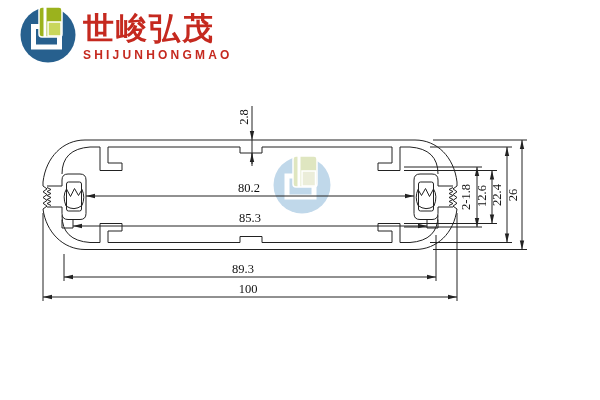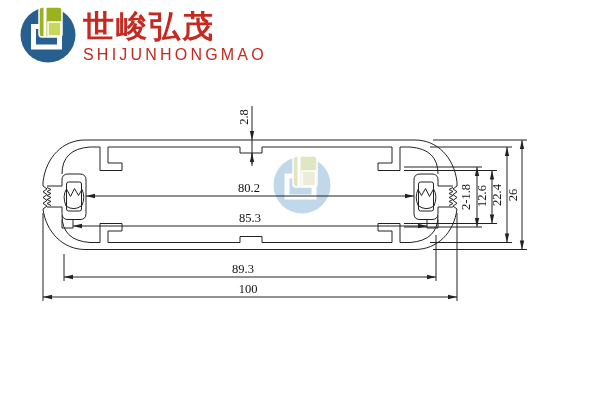--- a/index.html
+++ b/index.html
@@ -2,21 +2,21 @@
 <html><head>
 <meta charset="utf-8">
 <style>
   html,body{margin:0;padding:0;background:#ffffff;}
   .stage{position:relative;width:600px;height:400px;background:#ffffff;overflow:hidden;
          font-family:"Liberation Sans", sans-serif;}
   .brand{position:absolute;top:2px;left:17px;display:flex;align-items:center;}
   .brand-names{margin-left:4px;padding-top:8px;}
   .brand-cn{font-family:"Liberation Serif", serif;font-weight:bold;font-size:31px;line-height:30px;
             color:#c5291f;letter-spacing:2px;white-space:nowrap;}
-  .brand-en{font-family:"Liberation Sans", sans-serif;font-weight:normal;font-size:16px;
+  .brand-en{font-family:"Liberation Sans", sans-serif;font-weight:bold;font-size:12px;
             color:#c5291f;letter-spacing:3.2px;margin-top:4px;white-space:nowrap;}
   svg.drawing{position:absolute;left:0;top:0;}
   .ln path, .ln rect{stroke:#222222;stroke-width:1;fill:none;}
   .dim line{stroke:#222222;stroke-width:1;}
   .dim-label{font-family:"Liberation Serif", serif;font-size:12.5px;fill:#111111;}
 </style>
 </head>
 <body>
 
 <div class="stage">

